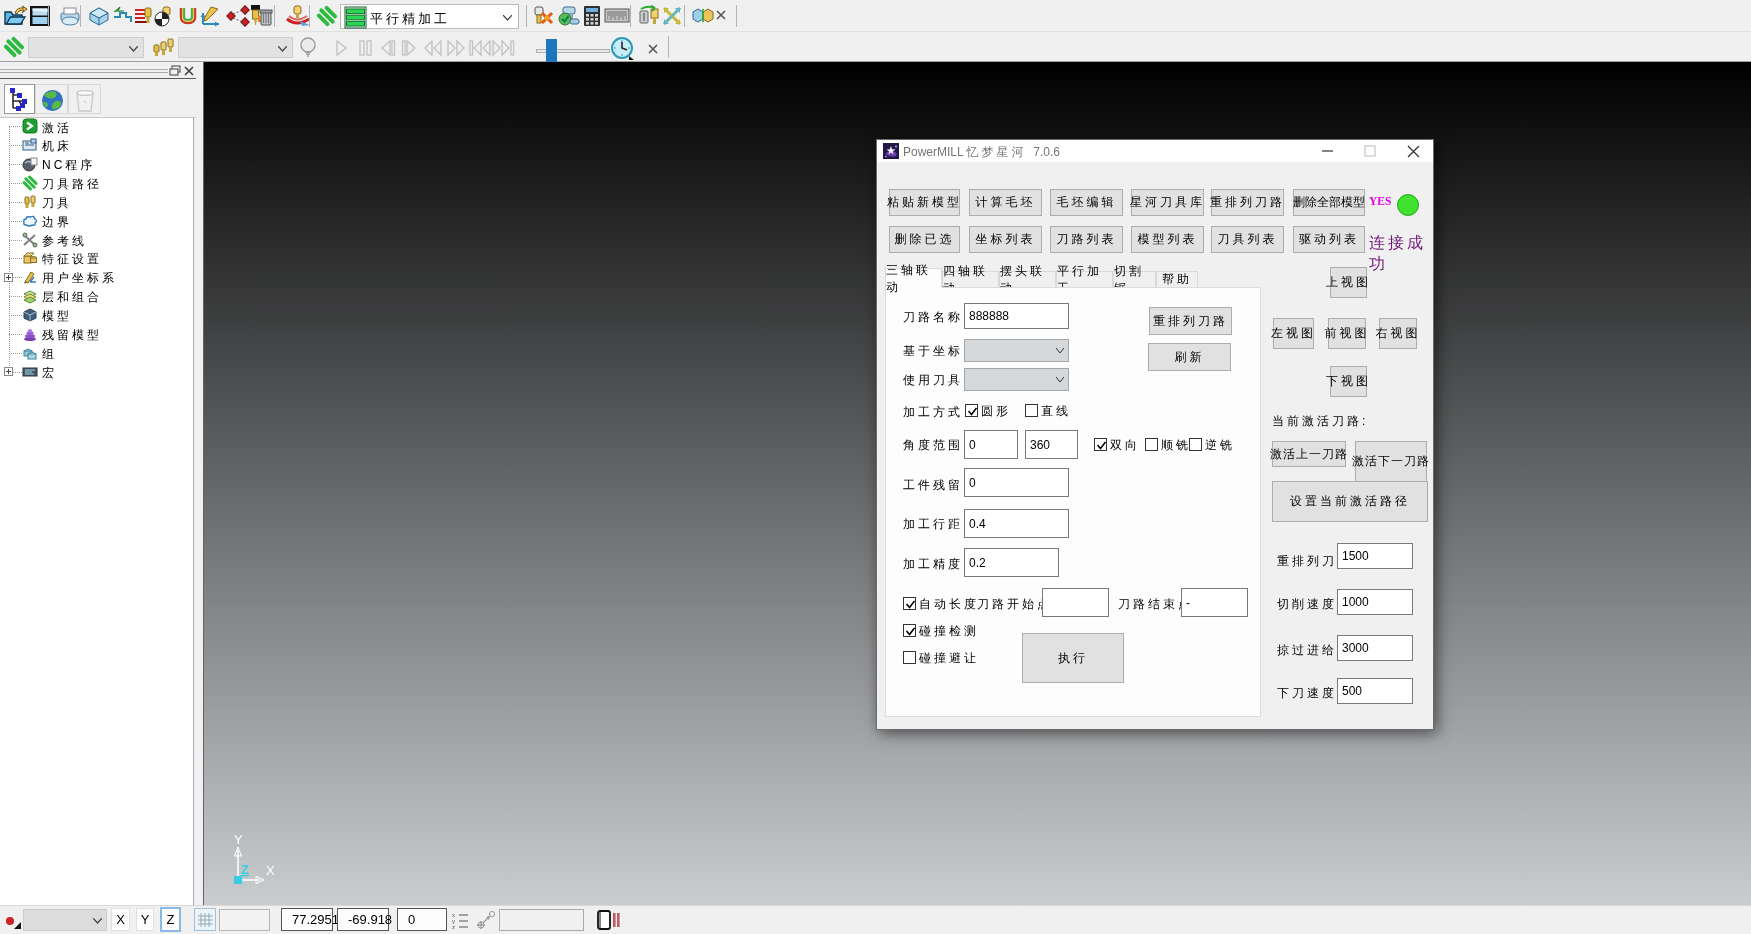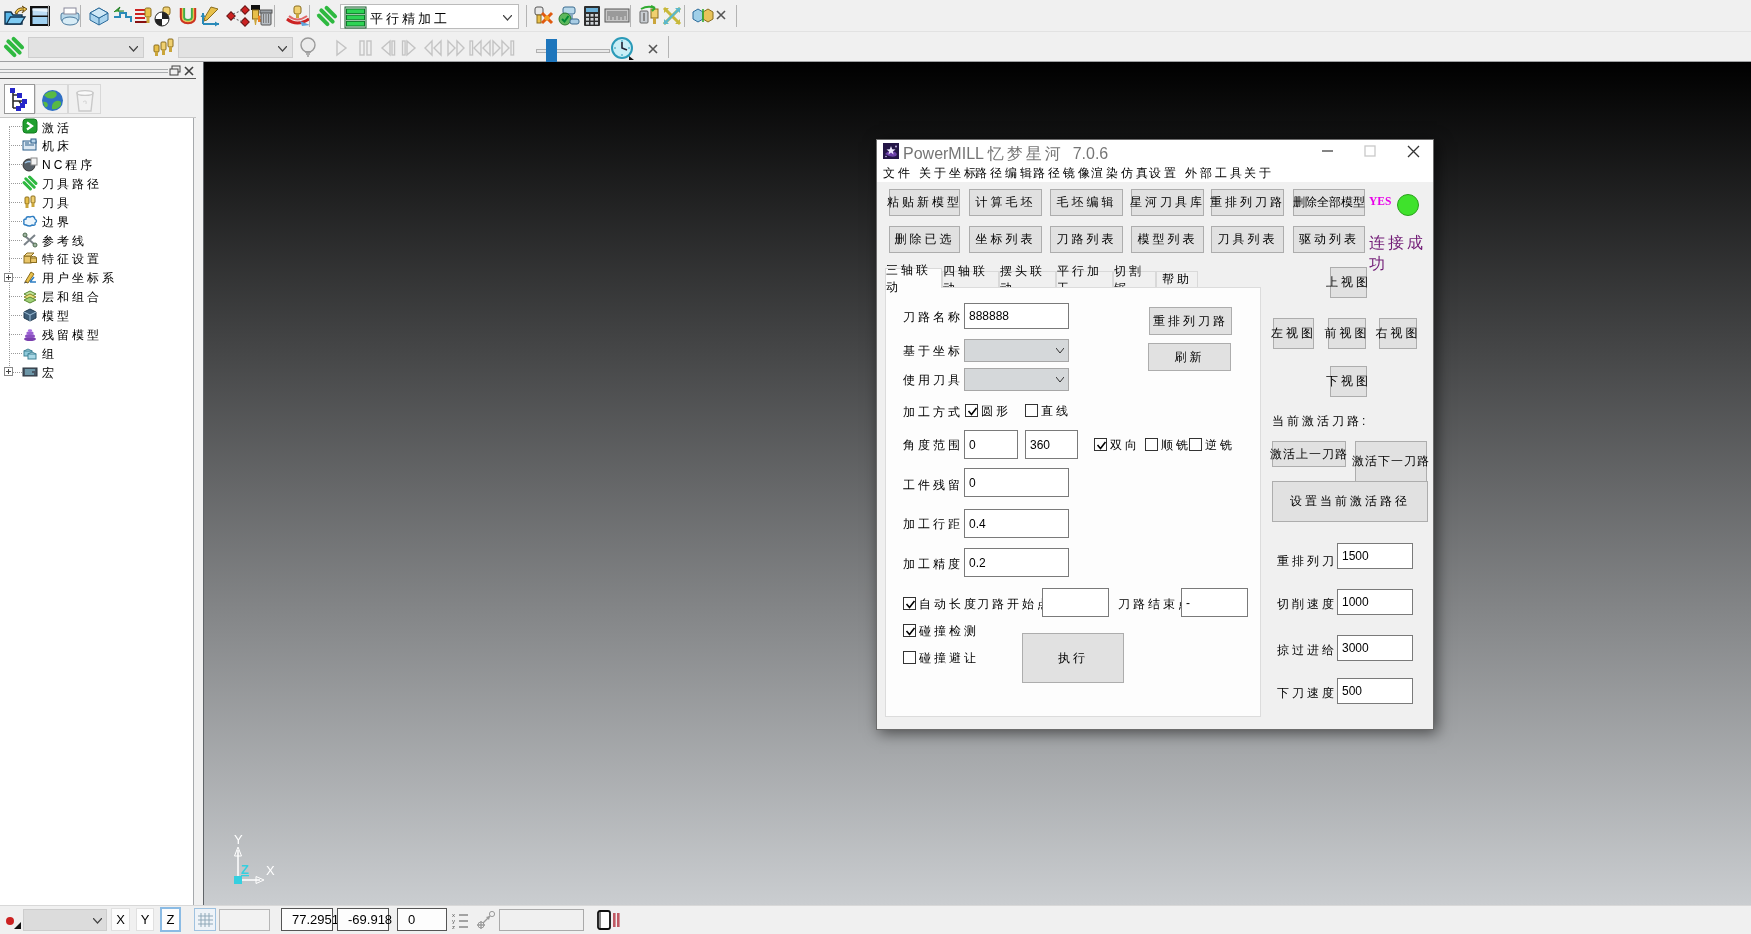--- a/index.html
+++ b/index.html
@@ -475,40 +475,30 @@
   </div>
 <div id="dlg">
   <div id="dtitle">
     <svg class="abs" style="left:6px;top:3px" width="16" height="16">
         <rect width="16" height="16" fill="#241647"></rect>
         <path d="M2 11 Q6 6 12 9 Q15 11 13 13 Q8 15 2 11" fill="#6a3fa8"></path>
         <path d="M8 3 L9.2 6.2 L12.5 6.5 L9.8 8.4 L10.6 11.6 L8 9.6 L5.4 11.6 L6.2 8.4 L3.5 6.5 L6.8 6.2 Z" fill="#efeaff"></path>
         <circle cx="13" cy="3.5" r="0.9" fill="#cfc0f0"></circle>
         <circle cx="3" cy="13.5" r="0.8" fill="#cfc0f0"></circle>
       </svg>
-    <span class="abs" style="left:26px;top:4px;font-size:16px;color:#757575">PowerMILL <span class="cj">忆梦星河</span>&nbsp; 7.0.6</span>
+    <span class="abs" style="left:26px;top:4px;font-size:12px;color:#757575">PowerMILL <span class="cj">忆梦星河</span>&nbsp; 7.0.6</span>
     <svg class="abs" style="left:436px;top:0" width="30" height="22">
         <line x1="9" y1="11" x2="20" y2="11" stroke="#333" stroke-width="1.2"></line>
       </svg>
     <svg class="abs" style="left:478px;top:0" width="30" height="22">
         <rect x="10" y="6" width="10" height="10" fill="none" stroke="#c9c9c9" stroke-width="1.3"></rect>
       </svg>
     <svg class="abs" style="left:521px;top:0" width="30" height="22">
         <path d="M10 6 L21 17 M21 6 L10 17" stroke="#333" stroke-width="1.3"></path>
       </svg>
-  </div>
-  <div id="dmenu">
-    <span class="menui cj" style="left:6px">文件</span>
-    <span class="menui cj" style="left:42px">关于坐标</span>
-    <span class="menui cj" style="left:98px">路径编辑</span>
-    <span class="menui cj" style="left:156px">路径镜像</span>
-    <span class="menui cj" style="left:214px">渲染仿真</span>
-    <span class="menui cj" style="left:272px">设置</span>
-    <span class="menui cj" style="left:308px">外部工具</span>
-    <span class="menui cj" style="left:367px">关于</span>
   </div>
 
   <div class="wbtn" style="left:12px;top:49px;width:71px;height:27px">粘贴新模型</div>
   <div class="wbtn" style="left:92px;top:49px;width:73px;height:27px">计算毛坯</div>
   <div class="wbtn" style="left:173px;top:49px;width:73px;height:27px">毛坯编辑</div>
   <div class="wbtn" style="left:254px;top:49px;width:73px;height:27px">星河刀具库</div>
   <div class="wbtn" style="left:334px;top:49px;width:73px;height:27px">重排列刀路</div>
   <div class="wbtn" style="left:416px;top:49px;width:72px;height:27px;letter-spacing:0">删除全部模型</div>
   <span class="abs" style="left:492px;top:55px;color:#e800e8;font-weight:bold;font-size:11.5px;font-family:'Liberation Serif',serif">YES</span>
   <svg class="abs" style="left:519px;top:53px" width="24" height="24">
@@ -556,21 +546,21 @@
     <span class="chkrow" style="left:208px;top:149px"><span class="chk"><svg width="13" height="13">
             <path d="M2.5 6 L5.5 9.5 L10.5 3" stroke="#000" stroke-width="1.6" fill="none"></path>
           </svg></span>双向</span>
     <span class="chkrow" style="left:259px;top:149px"><span class="chk"></span>顺铣</span>
     <span class="chkrow" style="left:303px;top:149px"><span class="chk"></span>逆铣</span>
     <span class="lbl" style="left:17px;top:189px">工件残留</span>
     <div class="win" style="left:78px;top:180px;width:105px;height:29px">0</div>
     <span class="lbl" style="left:17px;top:228px">加工行距</span>
     <div class="win" style="left:78px;top:221px;width:105px;height:29px">0.4</div>
     <span class="lbl" style="left:17px;top:268px">加工精度</span>
-    <div class="win" style="left:78px;top:260px;width:105px;height:29px">0.2</div>
+    <div class="win" style="left:78px;top:260px;width:95px;height:29px">0.2</div>
     <span class="chkrow" style="left:17px;top:308px"><span class="chk"><svg width="13" height="13">
             <path d="M2.5 6 L5.5 9.5 L10.5 3" stroke="#000" stroke-width="1.6" fill="none"></path>
           </svg></span>自动长度</span>
     <span class="lbl" style="left:91px;top:308px">刀路开始点</span>
     <div class="win" style="left:156px;top:300px;width:67px;height:29px"></div>
     <span class="lbl" style="left:232px;top:308px">刀路结束点</span>
     <div class="win" style="left:295px;top:300px;width:67px;height:29px">-</div>
     <span class="chkrow" style="left:17px;top:335px"><span class="chk"><svg width="13" height="13">
             <path d="M2.5 6 L5.5 9.5 L10.5 3" stroke="#000" stroke-width="1.6" fill="none"></path>
           </svg></span>碰撞检测</span>

